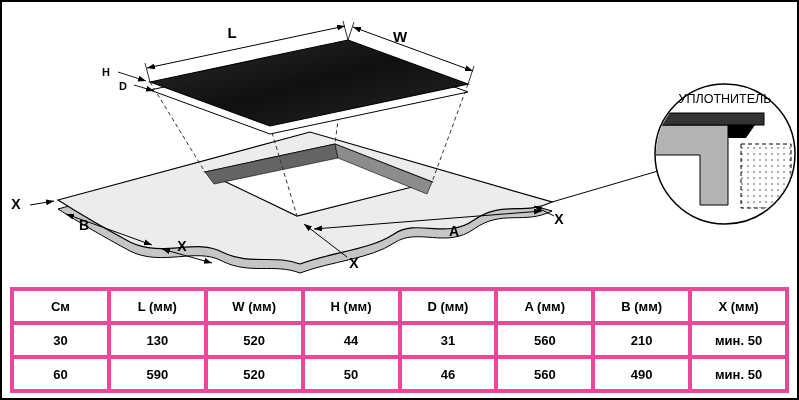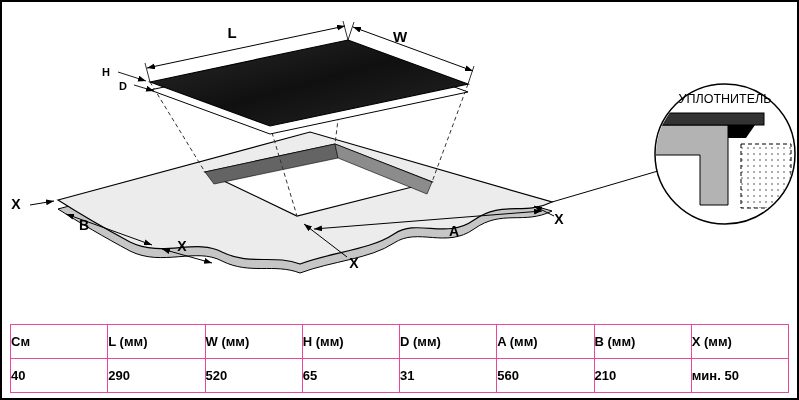--- a/index.html
+++ b/index.html
@@ -1,21 +1,21 @@
 <!DOCTYPE html>
 <html><head>
 <meta charset="utf-8">
 <style>
   * { margin: 0; padding: 0; box-sizing: border-box; }
   html, body { width: 799px; height: 400px; background: #fff; font-family: "Liberation Sans", sans-serif; }
   .frame { position: relative; width: 799px; height: 400px; border: 2px solid #000; background: #fff; overflow: hidden; }
   .diagram-svg { position: absolute; top: 0; left: 0; display: block; }
   .table-wrap { position: absolute; left: 8px; right: 8px; bottom: 5px; }
   table { width: 100%; border-collapse: collapse; table-layout: fixed; }
-  td { border: 1px solid #ec4899; vertical-align: middle; height: 34px;
+  td { border: 4px solid #ec4899; text-align: center; vertical-align: middle; height: 34px;
        font-weight: bold; font-size: 13px; color: #000; background: #fff; }
   .dim-label { font: bold 14px "Liberation Sans", sans-serif; fill: #000; }
   .dim-label-big { font: bold 15px "Liberation Sans", sans-serif; fill: #000; }
   .dim-label-small { font: bold 11px "Liberation Sans", sans-serif; fill: #000; }
   .detail-label { font: 12.5px "Liberation Sans", sans-serif; fill: #000; }
 </style>
 </head>
 <body>
 
 <div class="frame">
@@ -125,26 +125,36 @@
         <td>См</td>
         <td>L (мм)</td>
         <td>W (мм)</td>
         <td>H (мм)</td>
         <td>D (мм)</td>
         <td>A (мм)</td>
         <td>B (мм)</td>
         <td>X (мм)</td>
       </tr>
       <tr>
-        <td>40</td>
-        <td>290</td>
+        <td>30</td>
+        <td>130</td>
         <td>520</td>
-        <td>65</td>
+        <td>44</td>
         <td>31</td>
         <td>560</td>
         <td>210</td>
+        <td>мин. 50</td>
+      </tr>
+      <tr>
+        <td>60</td>
+        <td>590</td>
+        <td>520</td>
+        <td>50</td>
+        <td>46</td>
+        <td>560</td>
+        <td>490</td>
         <td>мин. 50</td>
       </tr>
     </tbody>
       </table>
   </div>
 
 </div>
 
 </body></html>

